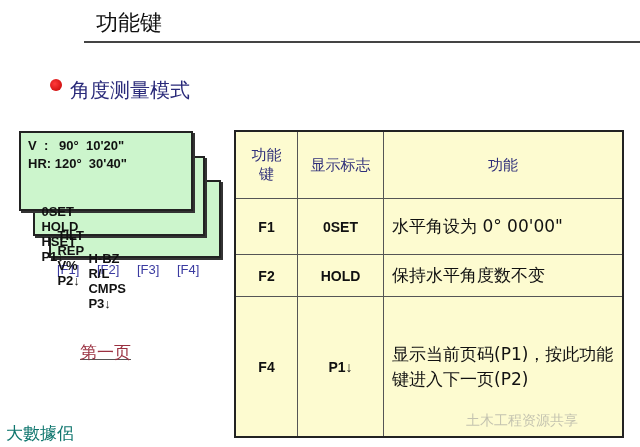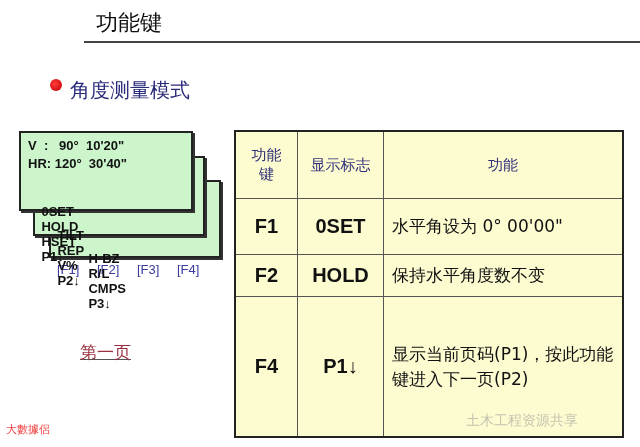--- a/index.html
+++ b/index.html
@@ -17,28 +17,28 @@
   .lcd2 { left:33px; top:156px; width:168px; height:76px; z-index:2; }
   .lcd3 { left:49px; top:180px; width:168px; height:74px; z-index:1; }
   .lcd-line { position:absolute; left:7px; white-space:pre; }
   .softkeys { position:absolute; white-space:pre; }
   .fkeys { position:absolute; top:262px; left:57px; font-family:"Liberation Sans", sans-serif;
            font-size:13px; color:#3a3aa0; }
   .fkeys span { display:inline-block; width:40px; }
 
   .page-link { position:absolute; left:80px; top:341px; font-family:"DejaVu Serif", serif; font-size:17px;
                color:#9a3040; text-decoration:underline; text-decoration-color:#555; }
-  .watermark1 { position:absolute; left:6px; top:422px; font-size:11px; color:#ef4444; }
+  .watermark1 { position:absolute; left:6px; top:422px; font-size:17px; color:#0f766e; }
 
   table.fk { position:absolute; left:234px; top:130px; width:390px; height:308px; border-collapse:collapse;
              background:#fdfbd0; border:2px solid #222; }
   table.fk td, table.fk th { border:1px solid #555; text-align:center; vertical-align:middle; padding:0; }
   table.fk th { font-weight:normal; color:#2f2f7a; font-size:15px; height:66px; }
   .c1 { width:61px; } .c2 { width:85px; }
-  td.key, td.disp { font-family:"Liberation Sans", sans-serif; font-weight:bold; font-size:20px; color:#111; }
+  td.key, td.disp { font-family:"Liberation Sans", sans-serif; font-weight:bold; font-size:14px; color:#111; }
   td.desc { text-align:left !important; padding-left:8px !important; font-size:17px; color:#111; line-height:25px; }
   .wm2 { position:absolute; left:466px; top:412px; font-size:14px; color:rgba(150,150,150,0.55); }
 </style>
 </head>
 <body>
 
 <div class="title">功能键</div>
 <div class="title-rule"></div>
 
 <div class="bullet"></div>

